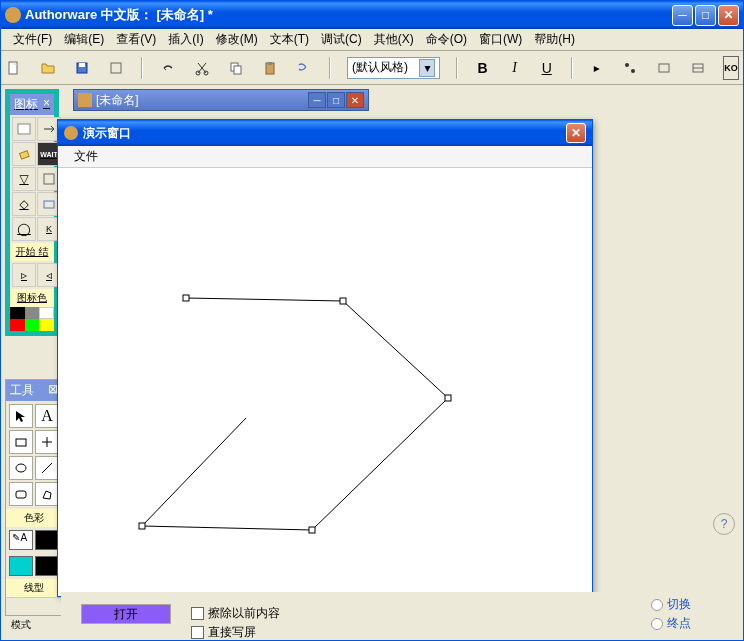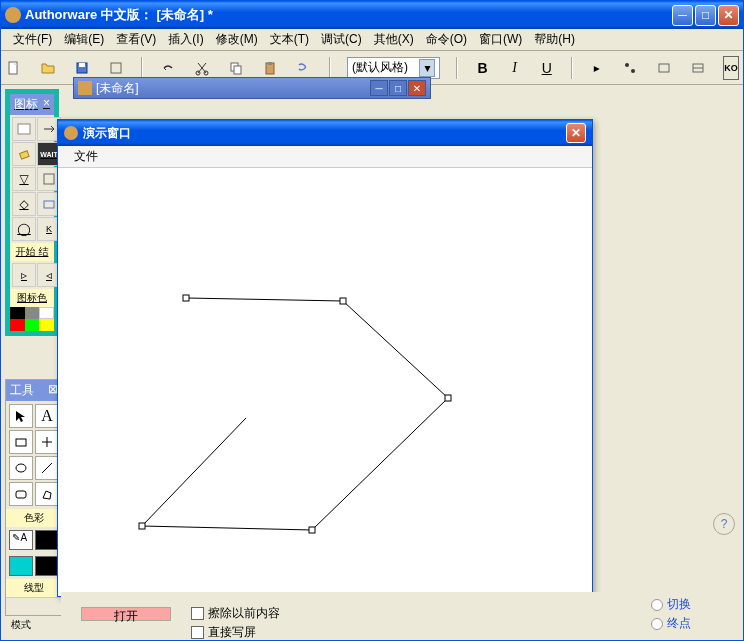--- a/index.html
+++ b/index.html
@@ -37,41 +37,41 @@
     .color-cell { height: 12px; }
     
     
     .tool-panel { position: absolute; left: 4px; top: 378px; width: 58px; background: #ece9d8; border: 1px solid #aca899; }
     .tool-grid { display: grid; grid-template-columns: 1fr 1fr; gap: 2px; padding: 3px; }
     .tool-btn { width: 24px; height: 24px; border: 1px solid #aca899; background: white; display: flex; align-items: center; justify-content: center; cursor: pointer; }
     .color-well { display: flex; padding: 3px; gap: 2px; }
     .color-slot { width: 24px; height: 20px; border: 1px solid #666; }
     
     
-    .design-window { position: absolute; left: 72px; top: 76px; width: 358px; height: 22px; }
+    .design-window { position: absolute; left: 72px; top: 88px; width: 296px; height: 22px; }
     .design-titlebar { height: 22px; background: linear-gradient(to bottom, #7a96df, #5578c8); display: flex; align-items: center; padding: 0 4px; color: white; border: 1px solid #3b5998; }
     .design-icon { width: 14px; height: 14px; background: #d4a050; margin-right: 4px; }
     .design-controls { margin-left: auto; display: flex; gap: 1px; }
     .design-btn { width: 18px; height: 16px; background: #5578c8; border: 1px solid #3b5998; color: white; display: flex; align-items: center; justify-content: center; font-size: 10px; cursor: pointer; }
     .design-close { background: #c74e2f; }
     
     
     .preview-window { position: absolute; left: 56px; top: 118px; width: 536px; height: 478px; background: white; border: 1px solid #0054e3; box-shadow: 2px 2px 6px rgba(0,0,0,0.3); }
     .preview-titlebar { height: 26px; background: linear-gradient(to bottom, #0058e6 0%, #3d91ff 8%, #0054e3 40%, #0054e3 88%, #003ba8 100%); display: flex; align-items: center; padding: 0 6px; color: white; }
     .preview-icon { width: 14px; height: 14px; background: #d4a050; border-radius: 50%; margin-right: 5px; }
     .preview-close { margin-left: auto; width: 20px; height: 20px; background: linear-gradient(#e88770, #c74e2f); border: 1px solid white; border-radius: 3px; display: flex; align-items: center; justify-content: center; color: white; font-weight: bold; cursor: pointer; }
     .preview-menu { height: 22px; border-bottom: 1px solid #ccc; display: flex; align-items: flex-end; padding: 0 8px; background: #f5f5f5; }
     .preview-menu-item { padding: 2px 8px; cursor: pointer; }
     .canvas-area { position: relative; width: 100%; height: calc(100% - 48px); background: white; }
     .canvas-svg { position: absolute; top: 0; left: 0; }
     .handle { fill: white; stroke: black; stroke-width: 1; }
     
     
     .bottom-area { position: absolute; left: 60px; bottom: 4px; width: 680px; height: 44px; background: #ece9d8; display: flex; align-items: center; padding: 0 20px; gap: 20px; }
-    .bottom-btn { width: 90px; height: 14px; background: #fca5a5; border: 1px solid #aca899; cursor: pointer; font-family: Liberation Mono, monospace; }
+    .bottom-btn { width: 90px; height: 20px; background: #8b5cf6; border: 1px solid #aca899; cursor: pointer; font-family: Liberation Mono, monospace; }
     .checkbox-group { display: flex; flex-direction: column; gap: 2px; margin-top: 18px; }
     .checkbox-row { display: flex; align-items: center; gap: 4px; }
     .checkbox { width: 13px; height: 13px; border: 1px solid #666; background: white; }
     .radio-group { display: flex; flex-direction: column; gap: 2px; color: #1d4ed8; margin-left: auto; margin-right: 30px; }
     .radio-row { display: flex; align-items: center; gap: 4px; }
     .radio { width: 12px; height: 12px; border: 1px solid #999; border-radius: 50%; background: white; }
     
     .icon-svg { width: 16px; height: 16px; }
     .mode-label { position: absolute; left: 6px; bottom: 2px; font-size: 10px; writing-mode: horizontal-tb; }
     .side-icon { position: absolute; right: 8px; top: 512px; width: 22px; height: 22px; background: #ece9d8; border: 1px solid #aca899; border-radius: 50%; display: flex; align-items: center; justify-content: center; color: #5578c8; }

